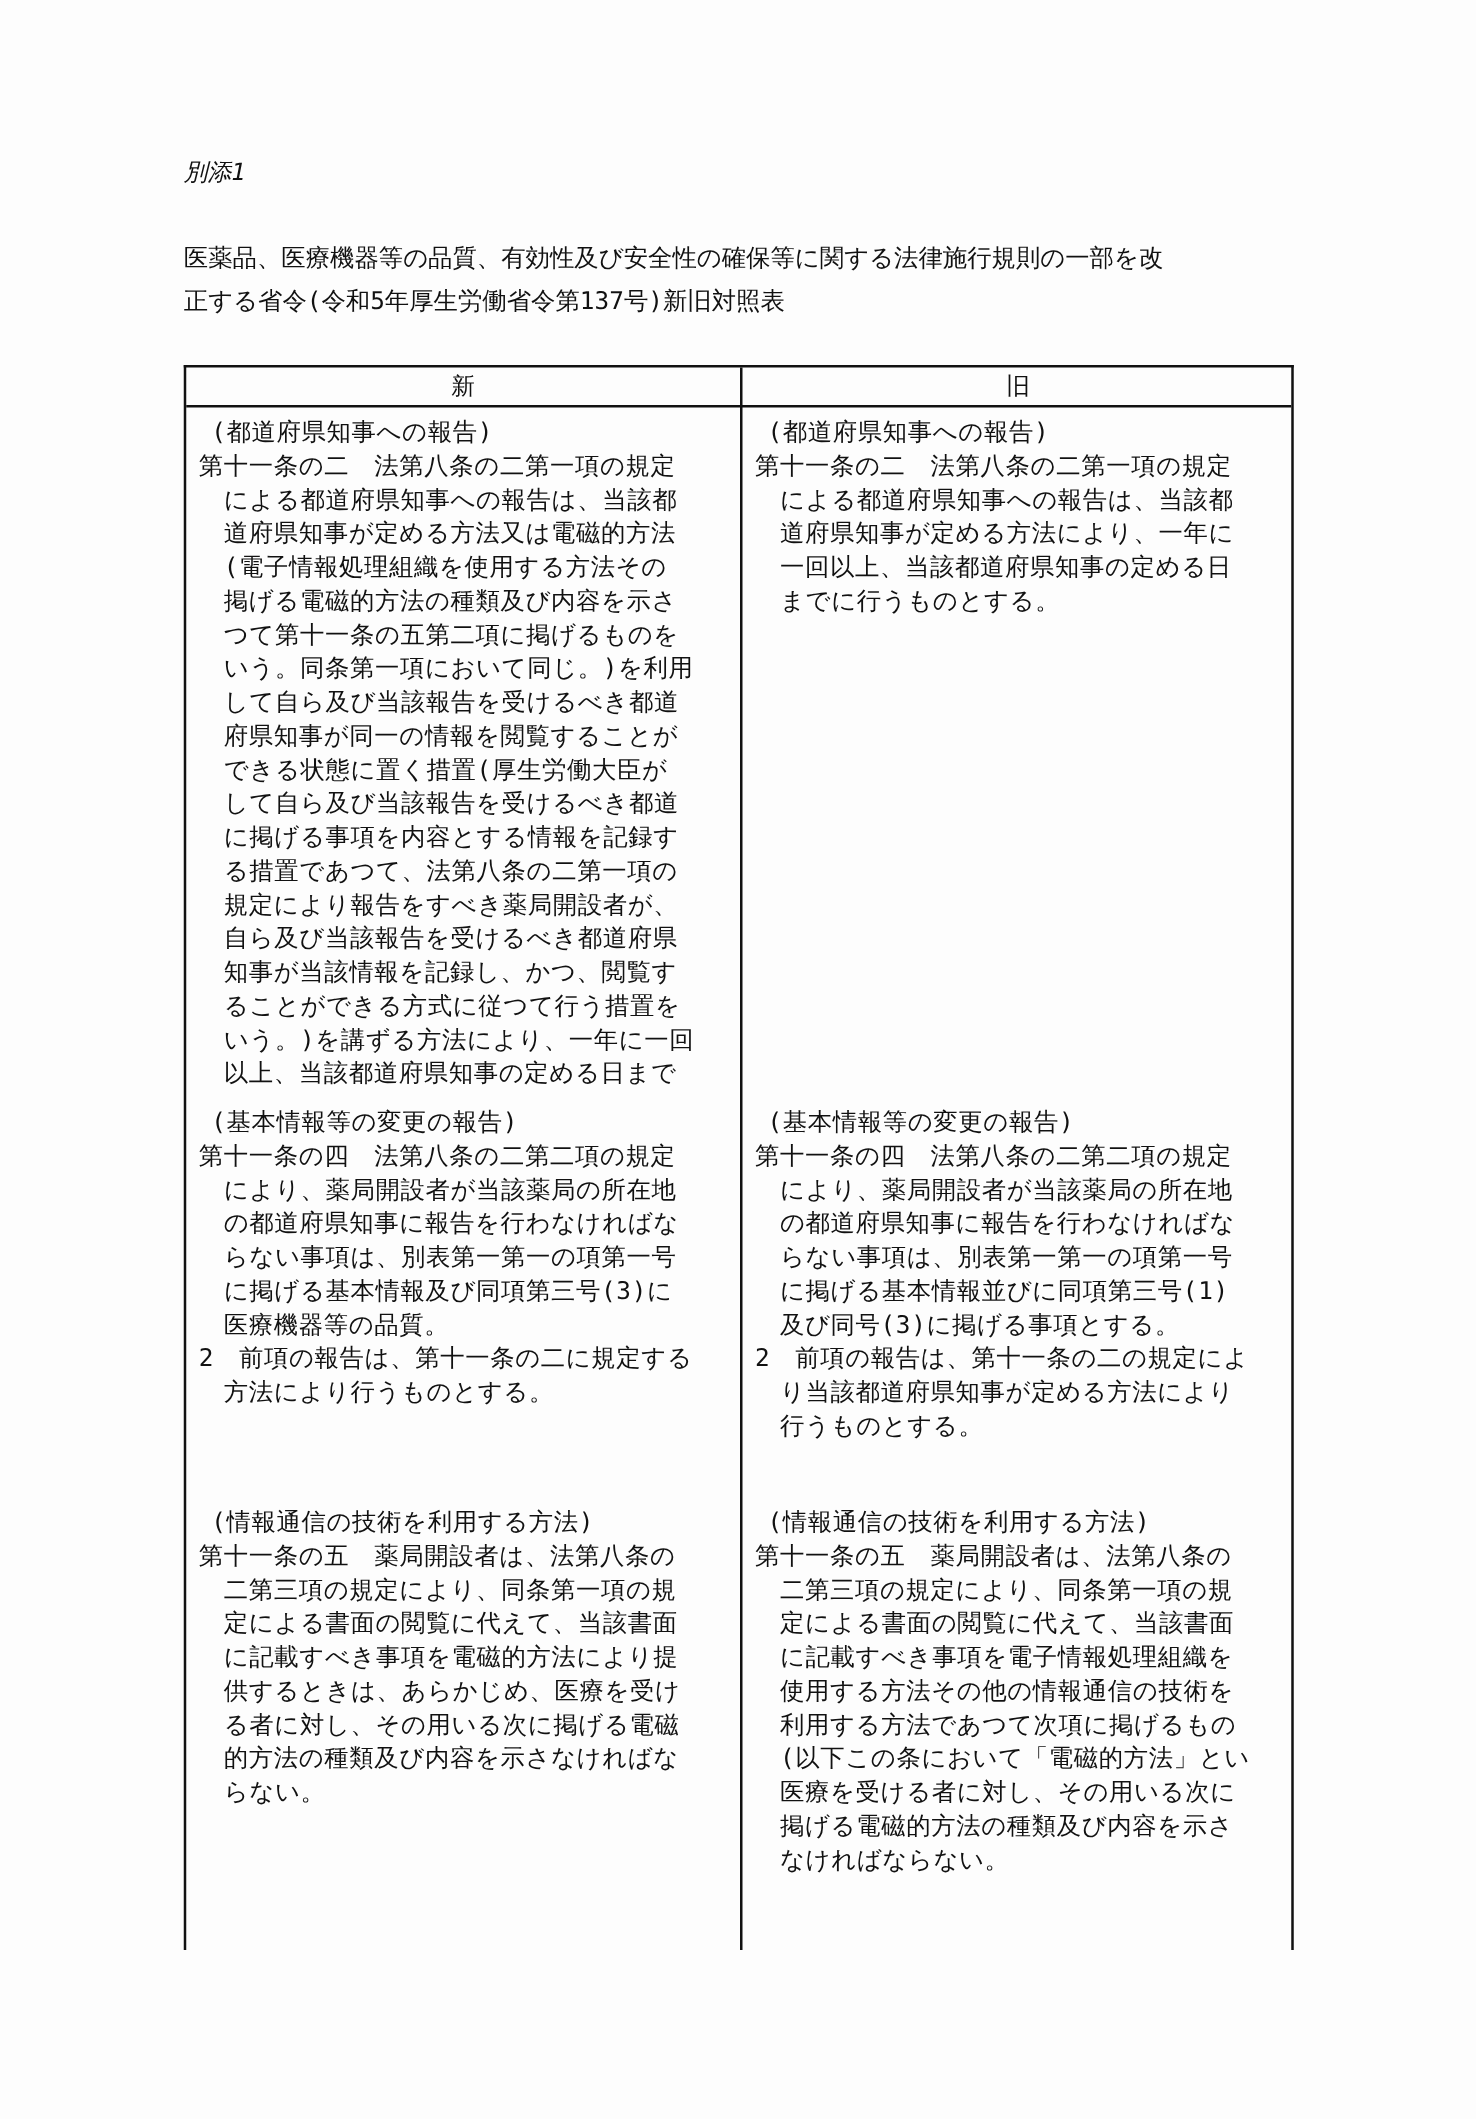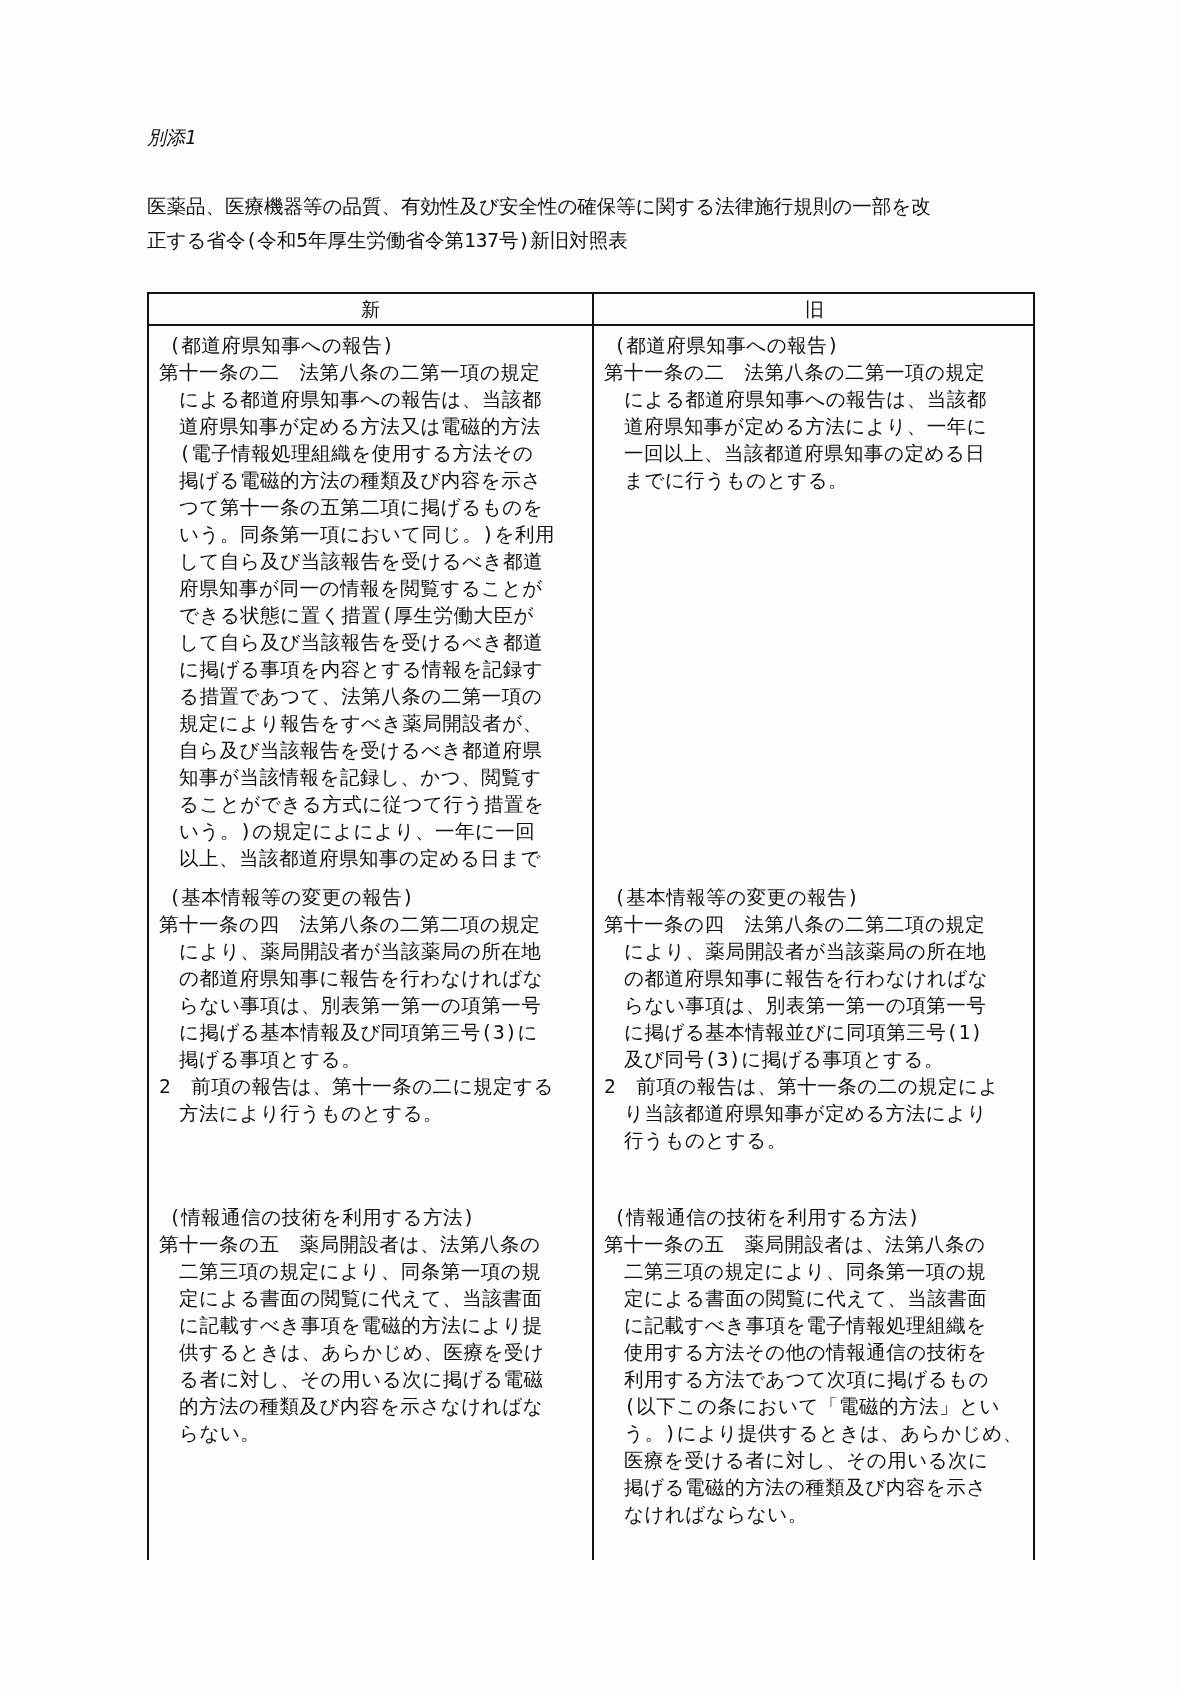--- a/index.html
+++ b/index.html
@@ -78,31 +78,31 @@
         <span class="ln ind"><span class="u">して自ら及び当該報告を受けるべき都道</span></span>
         <span class="ln ind"><span class="u">府県知事が同一の情報を閲覧することが</span></span>
         <span class="ln ind"><span class="u">できる状態に置く措置(厚生労働大臣が</span></span>
         <span class="ln ind"><span class="u">して自ら及び当該報告を受けるべき都道</span></span>
         <span class="ln ind"><span class="u">に掲げる事項を内容とする情報を記録す</span></span>
         <span class="ln ind"><span class="u">る措置であつて、法第八条の二第一項の</span></span>
         <span class="ln ind"><span class="u">規定により報告をすべき薬局開設者が、</span></span>
         <span class="ln ind"><span class="u">自ら及び当該報告を受けるべき都道府県</span></span>
         <span class="ln ind"><span class="u">知事が当該情報を記録し、かつ、閲覧す</span></span>
         <span class="ln ind"><span class="u">ることができる方式に従つて行う措置を</span></span>
-        <span class="ln ind"><span class="u">いう。)の規定によ</span><span>により、一年に一回</span></span>
+        <span class="ln ind"><span class="u">いう。)を講ずる方法</span><span>により、一年に一回</span></span>
         <span class="ln ind"><span>以上、当該都道府県知事の定める日まで</span></span>
       </div>
       <div class="sec" style="top: 560px;">
         <span class="ln cap"><span>(基本情報等の変更の報告)</span></span>
         <span class="ln art"><span>第十一条の四　法第八条の二第二項の規定</span></span>
         <span class="ln ind"><span>により、薬局開設者が当該薬局の所在地</span></span>
         <span class="ln ind"><span>の都道府県知事に報告を行わなければな</span></span>
         <span class="ln ind"><span>らない事項は、別表第一第一の項第一号</span></span>
         <span class="ln ind"><span>に掲げる基本情報</span><span class="u">及び</span><span>同項</span><span class="u">第三号(3)</span><span>に</span></span>
-        <span class="ln ind"><span>掲げる事項とする。</span></span>
+        <span class="ln ind"><span>医療機器等の品質。</span></span>
         <span class="ln art"><span>2　前項の報告は、第十一条の二</span><span class="u">に規定する</span></span>
         <span class="ln ind"><span>方法により行うものとする。</span></span>
       </div>
       <div class="sec" style="top: 880px;">
         <span class="ln cap"><span>(情報通信の技術を利用する方法)</span></span>
         <span class="ln art"><span>第十一条の五　薬局開設者は、法第八条の</span></span>
         <span class="ln ind"><span>二第三項の規定により、同条第一項の規</span></span>
         <span class="ln ind"><span>定による書面の閲覧に代えて、当該書面</span></span>
         <span class="ln ind"><span>に記載すべき事項を</span><span class="u">電磁的方法</span><span>により提</span></span>
         <span class="ln ind"><span>供するときは、あらかじめ、医療を受け</span></span>
@@ -134,19 +134,18 @@
       </div>
       <div class="sec" style="top: 880px;">
         <span class="ln cap"><span>(情報通信の技術を利用する方法)</span></span>
         <span class="ln art"><span>第十一条の五　薬局開設者は、法第八条の</span></span>
         <span class="ln ind"><span>二第三項の規定により、同条第一項の規</span></span>
         <span class="ln ind"><span>定による書面の閲覧に代えて、当該書面</span></span>
         <span class="ln ind"><span>に記載すべき事項を</span><span class="u">電子情報処理組織を</span></span>
         <span class="ln ind"><span class="u">使用する方法その他の情報通信の技術を</span></span>
         <span class="ln ind"><span class="u">利用する方法であつて次項に掲げるもの</span></span>
         <span class="ln ind"><span class="u">(以下この条において「電磁的方法」とい</span></span>
-        <span class="ln ind"><span class="u">う。)</span><span>により提供するときは、あらかじめ、</span></span>
         <span class="ln ind"><span>医療を受ける者に対し、その用いる次に</span></span>
         <span class="ln ind"><span>掲げる電磁的方法の種類及び内容を示さ</span></span>
         <span class="ln ind"><span>なければならない。</span></span>
       </div>
     </div>
 </div>
 
 </body></html>

